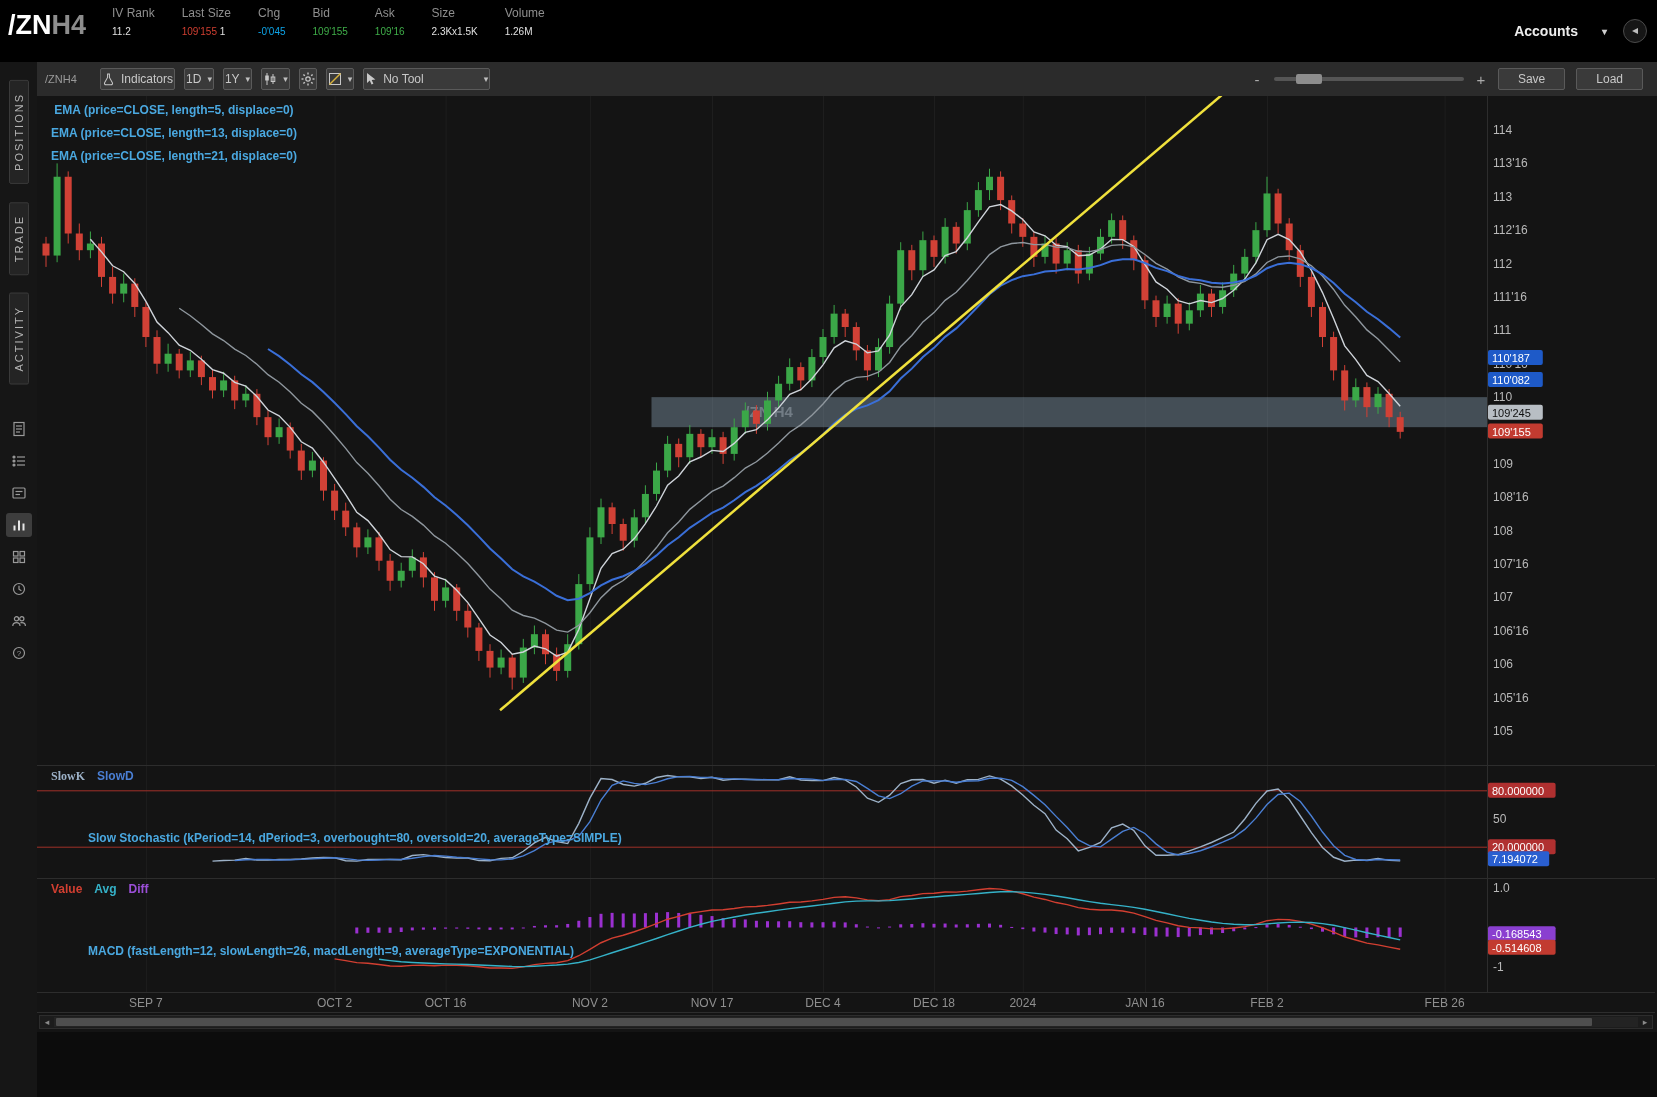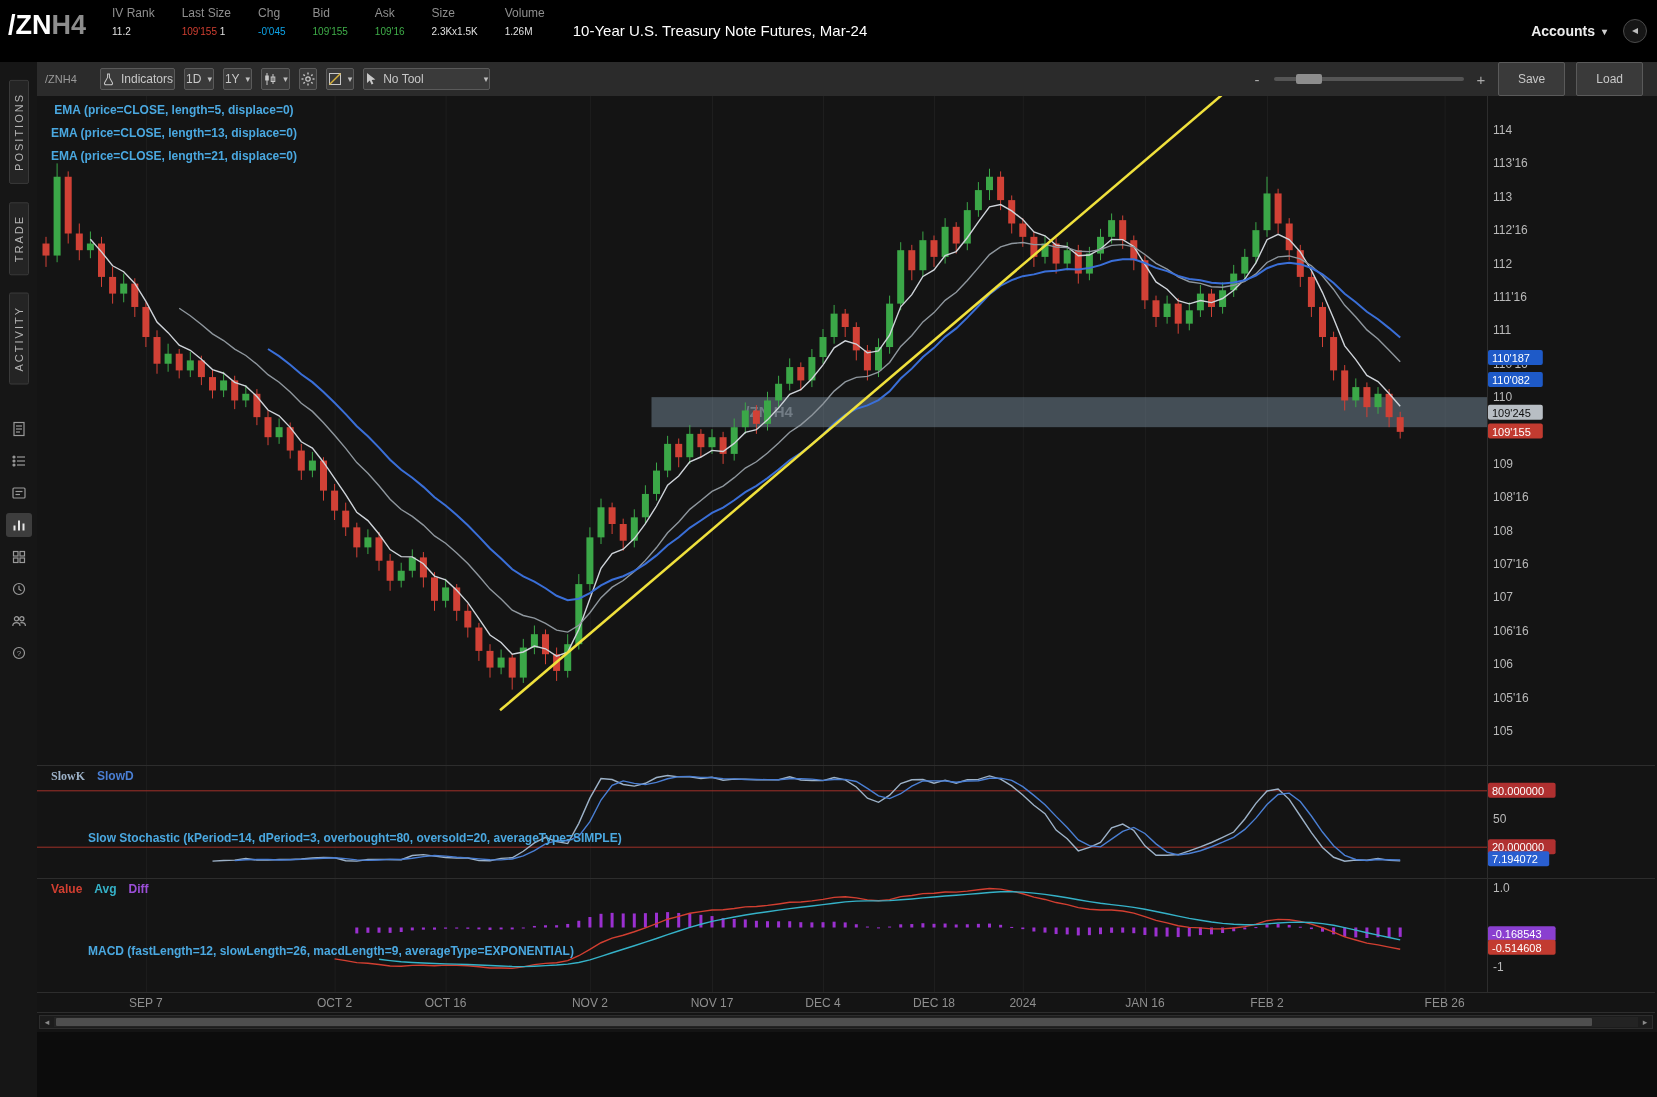--- a/index.html
+++ b/index.html
@@ -11,21 +11,21 @@
   
   header{position:absolute;top:0;left:0;width:100%;height:62px;background:#000;display:flex;align-items:flex-start;}
   .sym{padding:10px 0 0 8px;width:104px;font-size:27px;font-weight:bold;color:#fff;white-space:nowrap;}
   .sym .sfx{color:#8d8d8d;}
   .stats{display:flex;gap:27px;padding-top:6px;}
   .stat{text-align:left;}
   .sl{font-size:12px;color:#8f8f8f;margin-bottom:6px;white-space:nowrap;}
   .sv{font-size:10px;color:#e0e0e0;white-space:nowrap;}
   .sv-extra{color:#e0e0e0;}
   .title{padding-top:22px;margin-left:28px;font-size:15px;color:#fff;white-space:nowrap;}
-  .accounts{margin-left:auto;align-self:center;display:flex;align-items:center;gap:7px;
+  .accounts{margin-left:auto;align-self:center;display:flex;align-items:center;gap:24px;
             font-size:14px;font-weight:bold;color:#ececec;cursor:default;}
   .accounts .chev{font-size:10px;color:#cfcfcf;}
   .collapse{align-self:center;width:22px;height:22px;margin:0 10px 0 16px;border:1px solid #4a4a4a;border-radius:50%;
             color:#bdbdbd;font-size:12px;text-align:center;line-height:20px;background:#161616;}
 
   
   .rail{position:absolute;top:62px;left:0;width:37px;bottom:0;background:#161616;display:flex;flex-direction:column;align-items:center;}
   .rail-tab{writing-mode:vertical-rl;transform:rotate(180deg);background:#242424;border:1px solid #3a3a3a;border-radius:2px;
             color:#b5b5b5;font-size:11px;letter-spacing:2px;padding:12px 3px;margin-top:18px;cursor:default;}
   .rail-icons{margin-top:32px;display:flex;flex-direction:column;gap:8px;align-items:center;}
@@ -37,21 +37,21 @@
   .toolbar{height:34px;background:#2b2b2b;border-bottom:1px solid #151515;display:flex;align-items:center;padding:0 8px;gap:9px;}
   .tb-symbol{color:#9a9a9a;font-size:11px;width:46px;}
   .tb-btn{display:inline-flex;align-items:center;gap:6px;height:22px;background:#3a3a3a;border:1px solid #5a5a5a;border-radius:2px;
           color:#c8c8c8;font-size:12px;padding:0 1px;font-family:inherit;cursor:default;}
   .tb-btn .chev{font-size:9px;color:#c0c0c0;}
   .tb-btn .ic{display:inline-flex;align-items:center;}
   .tb-right{margin-left:auto;display:flex;align-items:center;gap:11px;padding-right:6px;}
   .zoom-sign{color:#aaa;font-size:15px;width:12px;text-align:center;}
   .zoom-track{width:190px;height:4px;background:#555;border-radius:2px;position:relative;}
   .zoom-thumb{position:absolute;left:22px;top:-3px;width:26px;height:10px;background:#8d8d8d;border-radius:2px;}
-  .tb-btn.wide{padding:16px 19px;}
+  .tb-btn.wide{padding:4px 19px;}
 
   
   .chart-area{position:absolute;top:34px;left:0;right:0;bottom:0;background:#141414;}
   .ema-labels{position:absolute;left:14px;top:3px;font-size:12px;font-weight:bold;line-height:23px;pointer-events:none;}
   .study-label{position:absolute;left:14px;font-size:12px;font-weight:bold;display:flex;gap:12px;white-space:nowrap;pointer-events:none;}
   .stoch-label{top:673px;}
   .macd-label{top:786px;}
   .bottom-fill{position:absolute;left:0;right:0;top:936px;bottom:0;background:#0c0c0c;}
   .scrollbar{position:absolute;left:2px;top:919px;width:1614px;height:14px;display:flex;align-items:center;
              background:#1c1c1c;border:1px solid #2d2d2d;box-sizing:border-box;}
@@ -91,21 +91,20 @@
       </div>
       <div class="stat">
         <div class="sl">Size</div>
         <div class="sv" style="color: rgb(224, 224, 224);">2.3Kx1.5K</div>
       </div>
       <div class="stat">
         <div class="sl">Volume</div>
         <div class="sv" style="color: rgb(224, 224, 224);">1.26M</div>
       </div>
     </div>
-    <div class="title">10-Year U.S. Treasury Note Futures, Mar-24</div>
     <div class="accounts">
       <span>Accounts</span>
       <span class="chev">▾</span>
     </div>
     <div class="collapse">◂</div>
   </header>
 
   <div class="rail">
     <div class="rail-tab">POSITIONS</div>
     <div class="rail-tab">TRADE</div>

